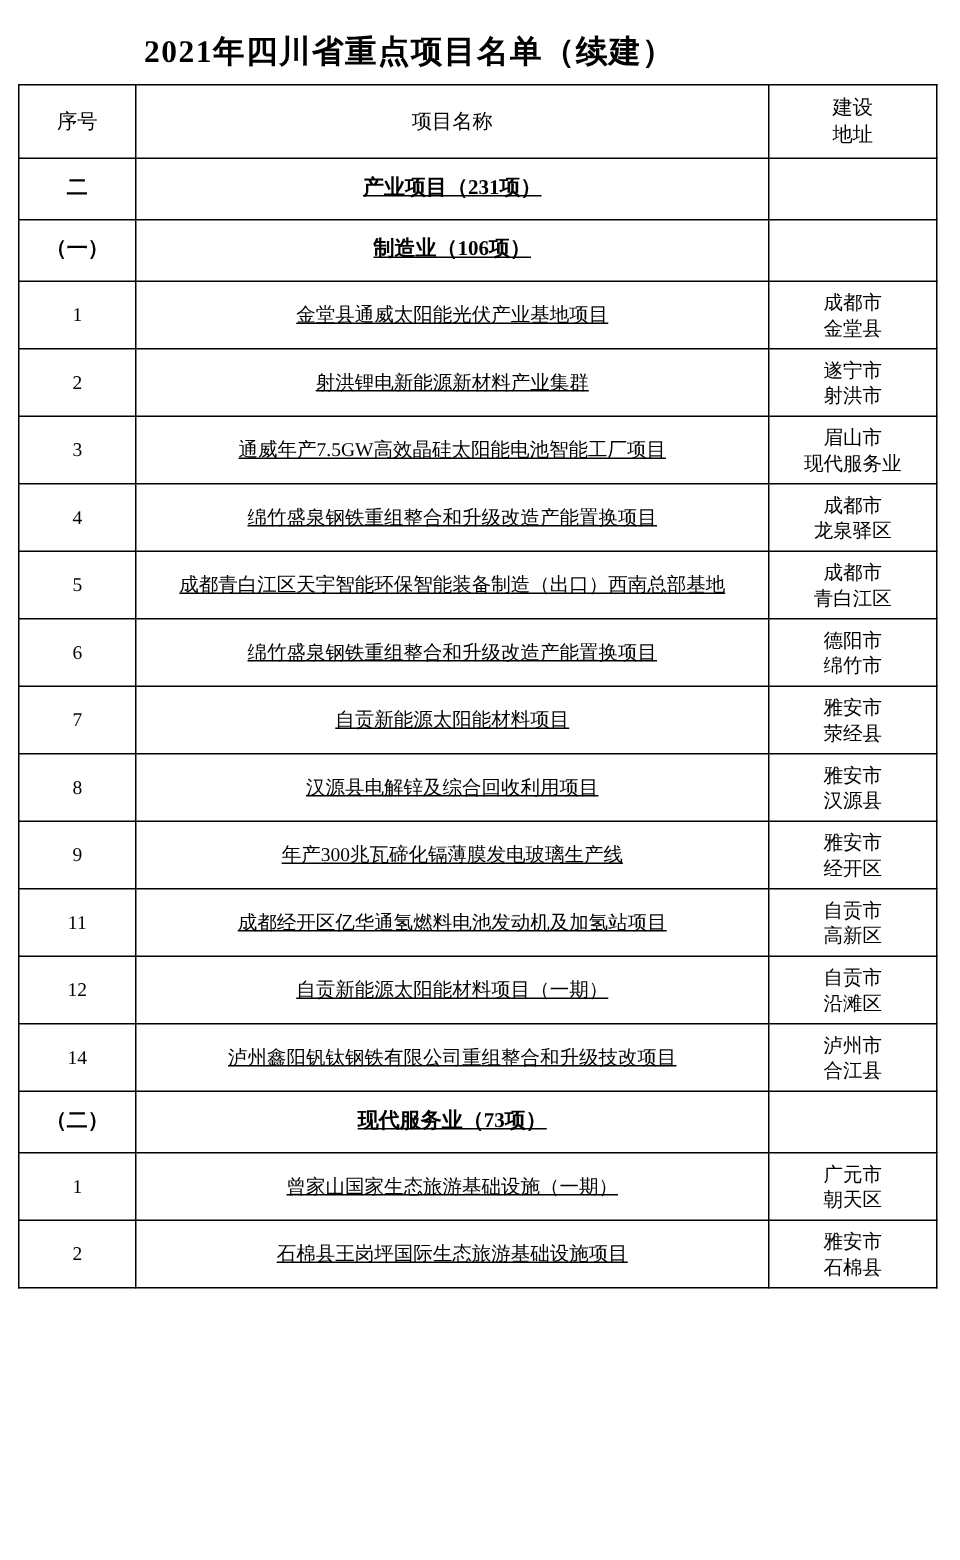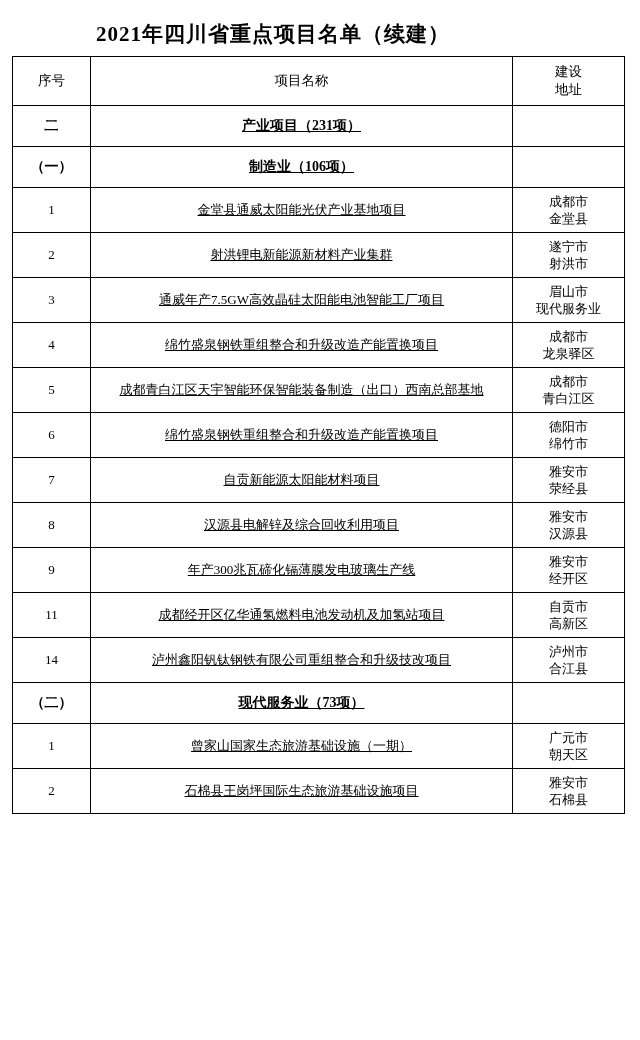--- a/index.html
+++ b/index.html
@@ -203,20 +203,28 @@
 
       <tr class="item-row">
         <td class="num-cell">11</td>
         <td class="name-cell">成都经开区亿华通氢燃料电池发动机及加氢站项目</td>
         <td class="addr-cell">
           <span class="addr-line">自贡市</span>
           <span class="addr-line">高新区</span>
         </td>
       </tr>
 
+      <tr class="item-row">
+        <td class="num-cell">12</td>
+        <td class="name-cell">自贡新能源太阳能材料项目（一期）</td>
+        <td class="addr-cell">
+          <span class="addr-line">自贡市</span>
+          <span class="addr-line">沿滩区</span>
+        </td>
+      </tr>
 
 
       <tr class="item-row">
         <td class="num-cell">14</td>
         <td class="name-cell">泸州鑫阳钒钛钢铁有限公司重组整合和升级技改项目</td>
         <td class="addr-cell">
           <span class="addr-line">泸州市</span>
           <span class="addr-line">合江县</span>
         </td>
       </tr>

